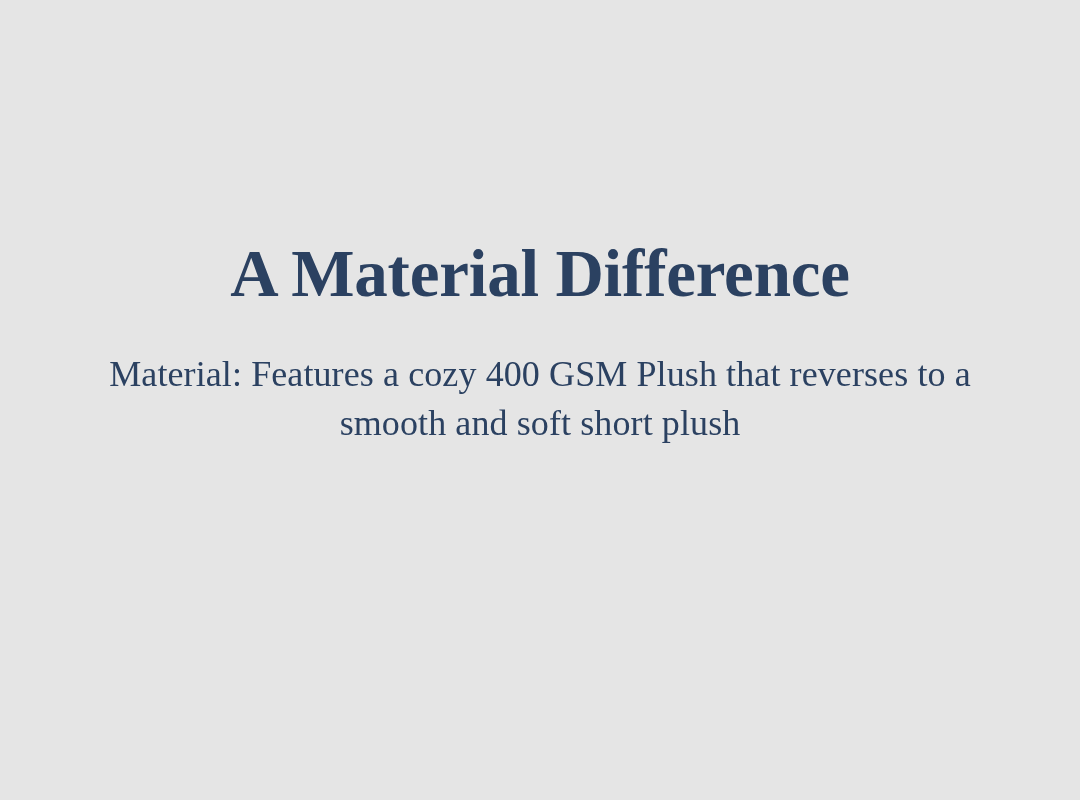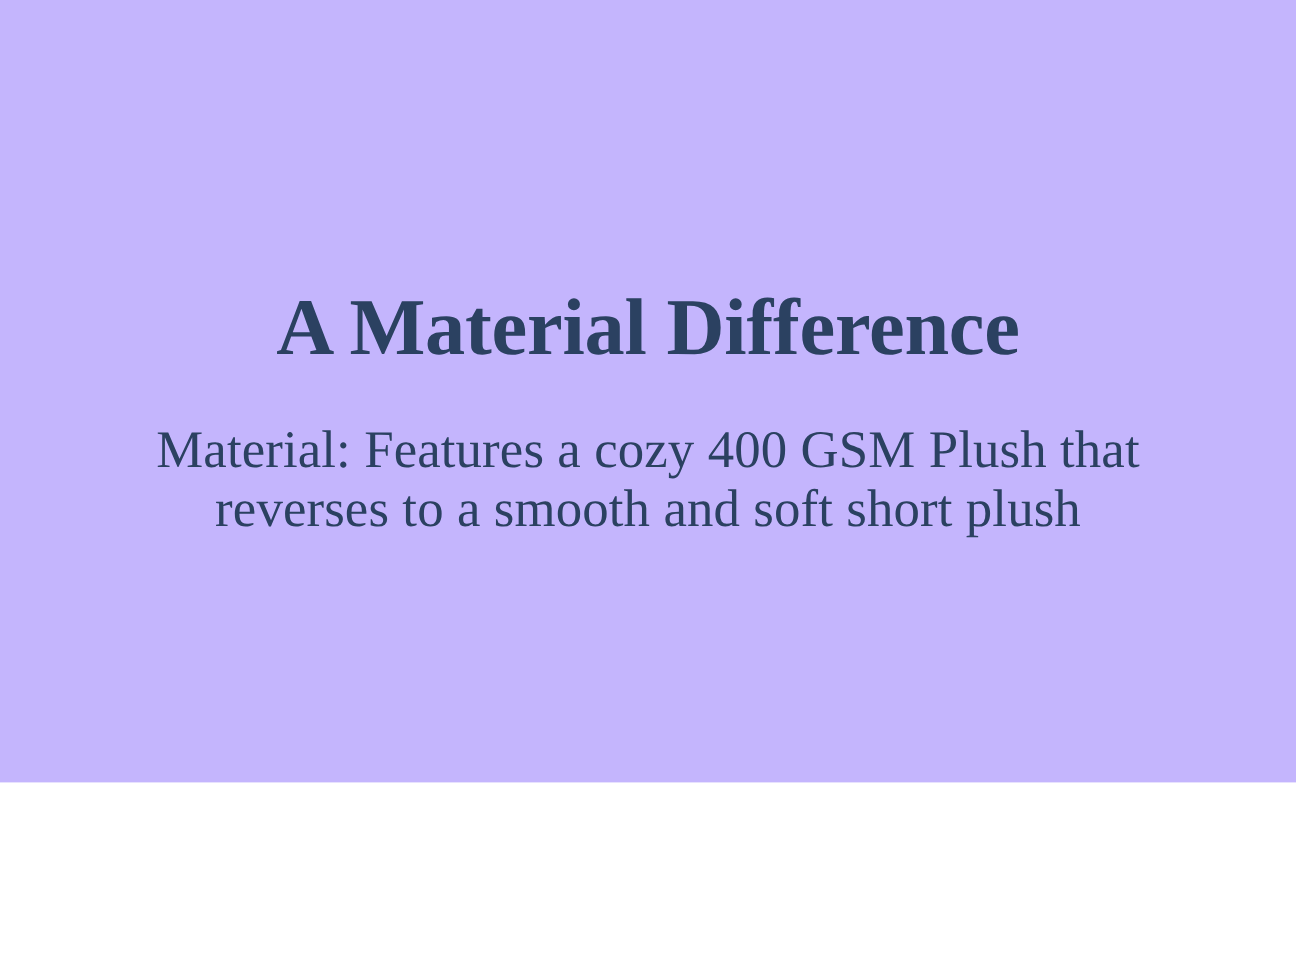--- a/index.html
+++ b/index.html
@@ -12,22 +12,22 @@
     height: 800px;
     background: #ffffff;
     font-family: "Liberation Serif", "DejaVu Serif", serif;
     -webkit-font-smoothing: antialiased;
     overflow: hidden;
   }
 
   .slide {
     position: relative;
     width: 1080px;
-    height: 652px;
-    background: #c4b5fd;
+    height: 800px;
+    background: #e5e5e5;
     box-sizing: border-box;
     display: block;
   }
 
   .content {
     position: absolute;
     left: 0;
     top: 0;
     width: 1080px;
     text-align: center;
@@ -56,21 +56,21 @@
     transform: translateX(-50%);
     top: 350px;
     width: 900px;
     text-align: center;
   }
 
   .body-paragraph {
     margin: 0;
     font-family: "Liberation Serif", "DejaVu Serif", serif;
     font-weight: 400;
-    font-size: 44px;
+    font-size: 36px;
     line-height: 49px;
     color: #2b4161;
     text-align: center;
     letter-spacing: 0.1px;
     font-variant-numeric: oldstyle-nums;
     -moz-font-feature-settings: "onum";
     -webkit-font-feature-settings: "onum";
     font-feature-settings: "onum";
   }
 

